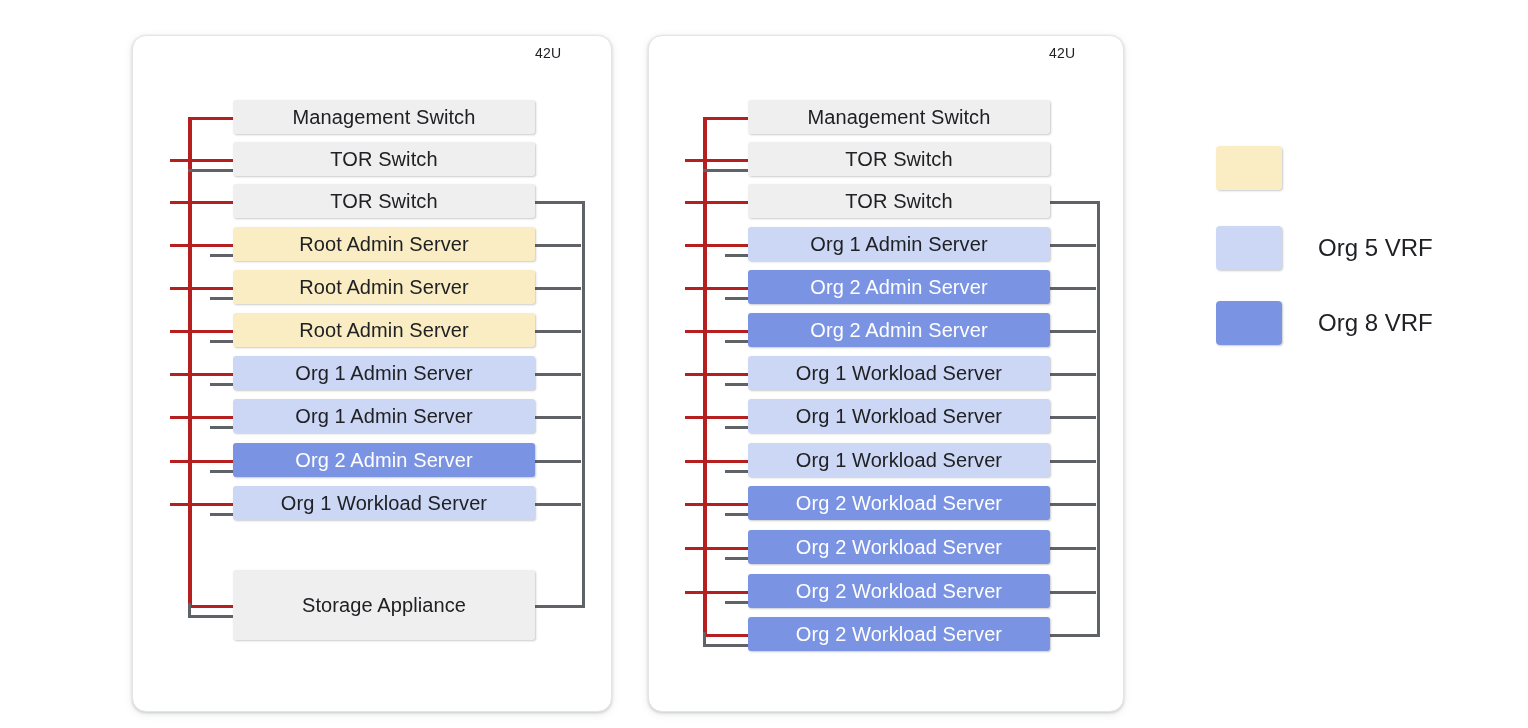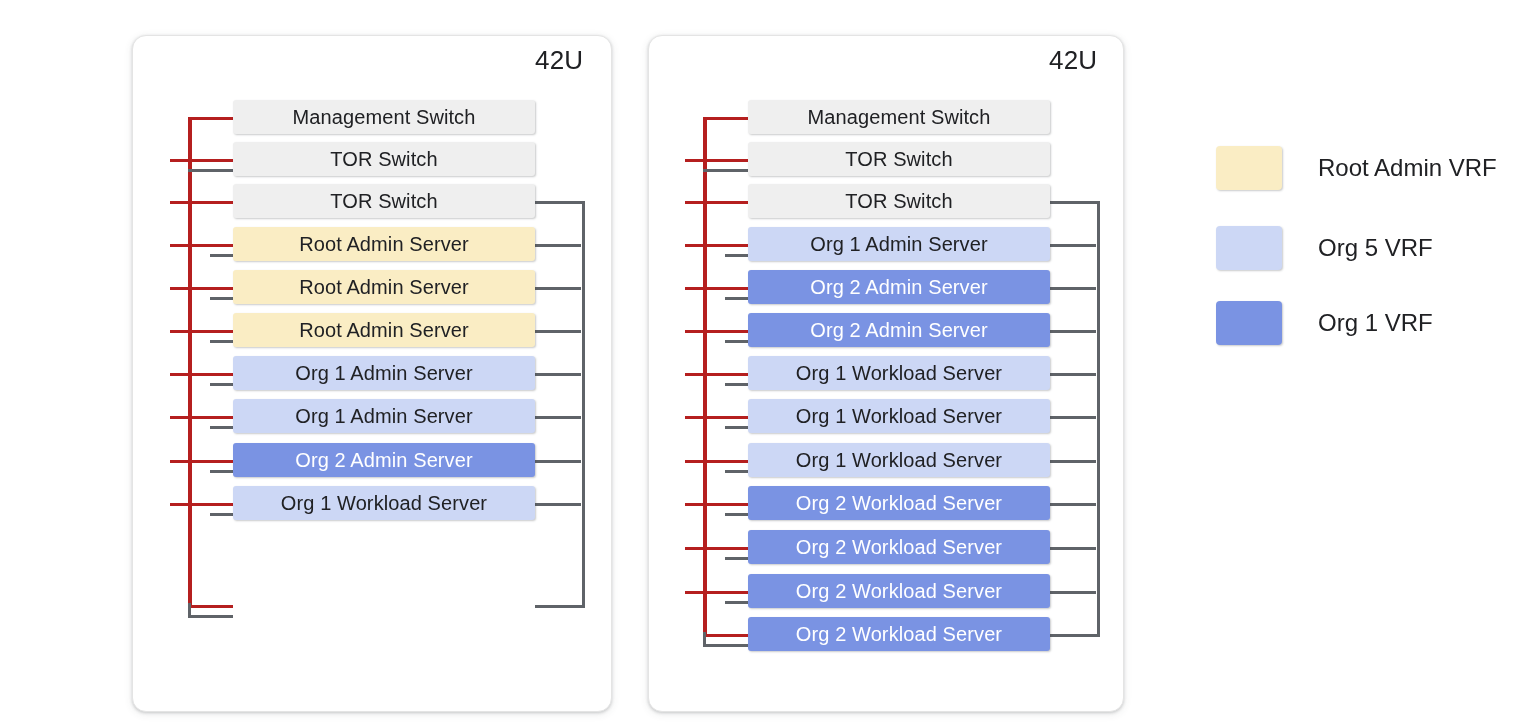--- a/index.html
+++ b/index.html
@@ -23,21 +23,21 @@
   }
   .rack {
     position: absolute;
     background: #ffffff;
     border: 1px solid #e4e4e4;
     border-radius: 14px;
     box-shadow: 0 1px 3px rgba(60,64,67,.22), 0 2px 8px rgba(60,64,67,.10);
   }
   .rack-label {
     position: absolute;
-    font-size: 26px;
+    font-size: 14px;
     color: #202124;
     letter-spacing: .2px;
     white-space: nowrap;
   }
   .unit {
     position: absolute;
     box-sizing: border-box;
     display: flex;
     align-items: center;
     justify-content: center;
@@ -140,20 +140,23 @@
       <span>Org 1 Admin Server</span>
     </div>
     <div class="unit u-org1" style="left: 233px; top: 399px; width: 302px; height: 34px;">
       <span>Org 1 Admin Server</span>
     </div>
     <div class="unit u-org2" style="left: 233px; top: 443px; width: 302px; height: 34px;">
       <span>Org 2 Admin Server</span>
     </div>
     <div class="unit u-org1" style="left: 233px; top: 486px; width: 302px; height: 34px;">
       <span>Org 1 Workload Server</span>
+    </div>
+    <div class="unit u-grey" style="left: 233px; top: 570px; width: 302px; height: 70px;">
+      <span>Storage Appliance</span>
     </div>
     <div class="rack" style="left: 648px; top: 35px; width: 474px; height: 675px;"></div>
     <div class="rack-label" style="left: 1049px; top: 45px;">42U</div>
     <div class="wire wire-red" style="left: 703px; top: 117px; width: 4px; height: 520px;"></div>
     <div class="wire wire-red" style="left: 703px; top: 117px; width: 45px; height: 3px;"></div>
     <div class="wire wire-red" style="left: 685px; top: 159px; width: 63px; height: 3px;"></div>
     <div class="wire wire-red" style="left: 685px; top: 201px; width: 63px; height: 3px;"></div>
     <div class="wire wire-red" style="left: 685px; top: 244px; width: 63px; height: 3px;"></div>
     <div class="wire wire-red" style="left: 685px; top: 287px; width: 63px; height: 3px;"></div>
     <div class="wire wire-red" style="left: 685px; top: 330px; width: 63px; height: 3px;"></div>
@@ -223,24 +226,23 @@
     </div>
     <div class="unit u-org2" style="left: 748px; top: 574px; width: 302px; height: 34px;">
       <span>Org 2 Workload Server</span>
     </div>
     <div class="unit u-org2" style="left: 748px; top: 617px; width: 302px; height: 34px;">
       <span>Org 2 Workload Server</span>
     </div>
     <div class="legend">
       <div class="legend-row" style="left: 1216px; top: 146px;">
         <div class="legend-swatch" style="background: rgb(250, 237, 196);"></div>
-        <div class="legend-text">Root Admin VRF</div>
       </div>
       <div class="legend-row" style="left: 1216px; top: 226px;">
         <div class="legend-swatch" style="background: rgb(204, 215, 245);"></div>
         <div class="legend-text">Org 5 VRF</div>
       </div>
       <div class="legend-row" style="left: 1216px; top: 301px;">
         <div class="legend-swatch" style="background: rgb(122, 147, 227);"></div>
-        <div class="legend-text">Org 1 VRF</div>
+        <div class="legend-text">Org 8 VRF</div>
       </div>
     </div>
   </div>
 
 </body></html>

